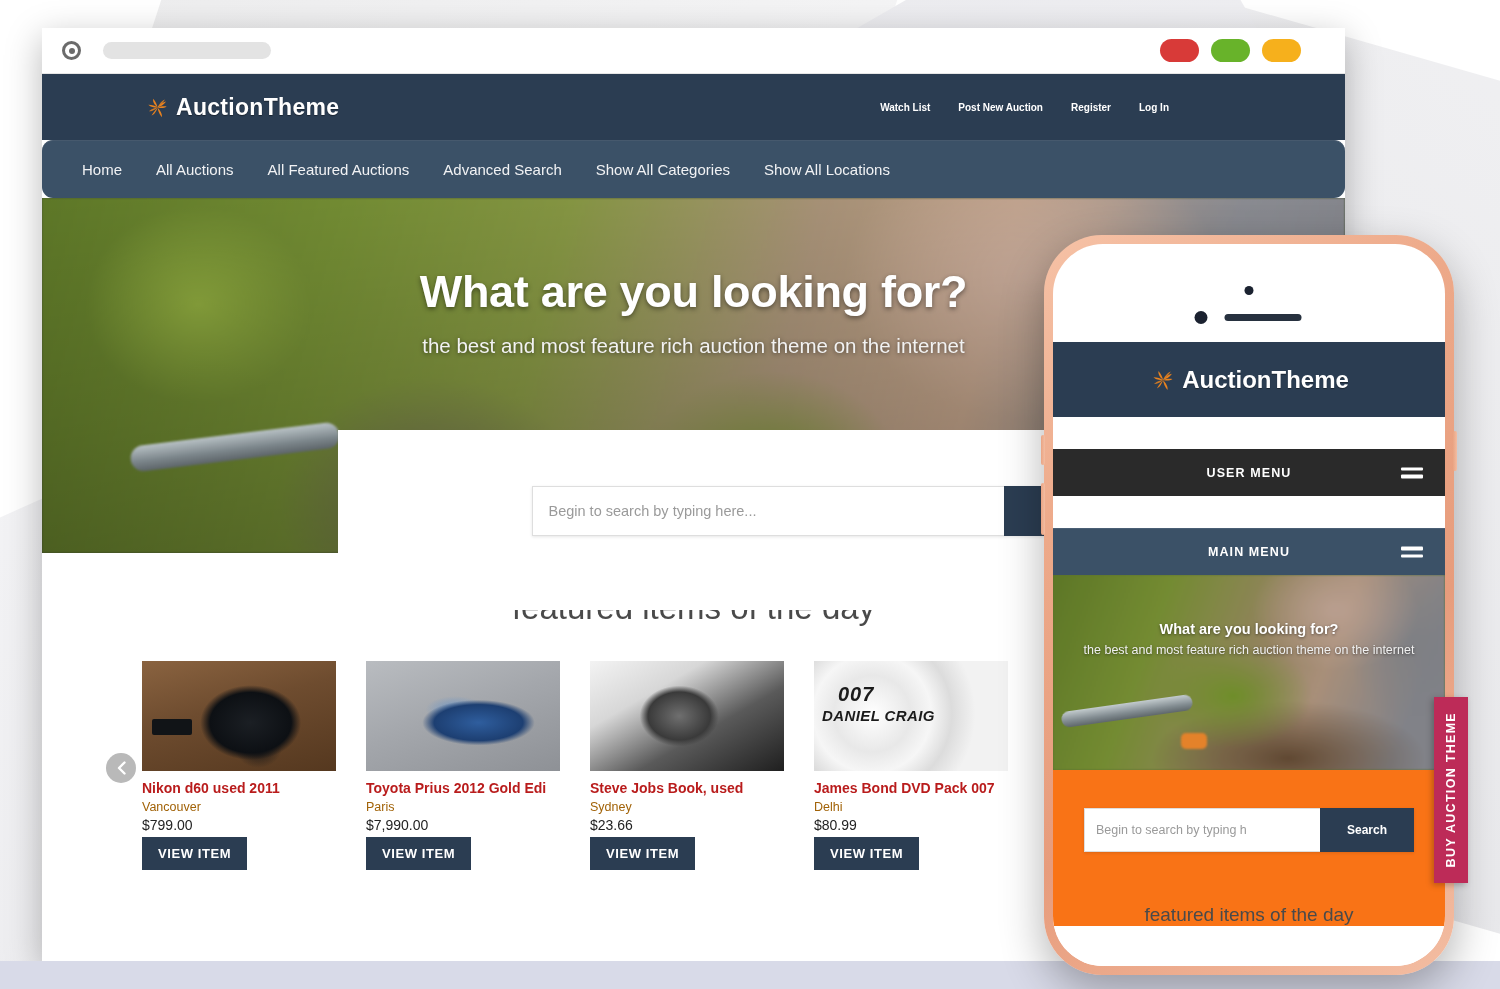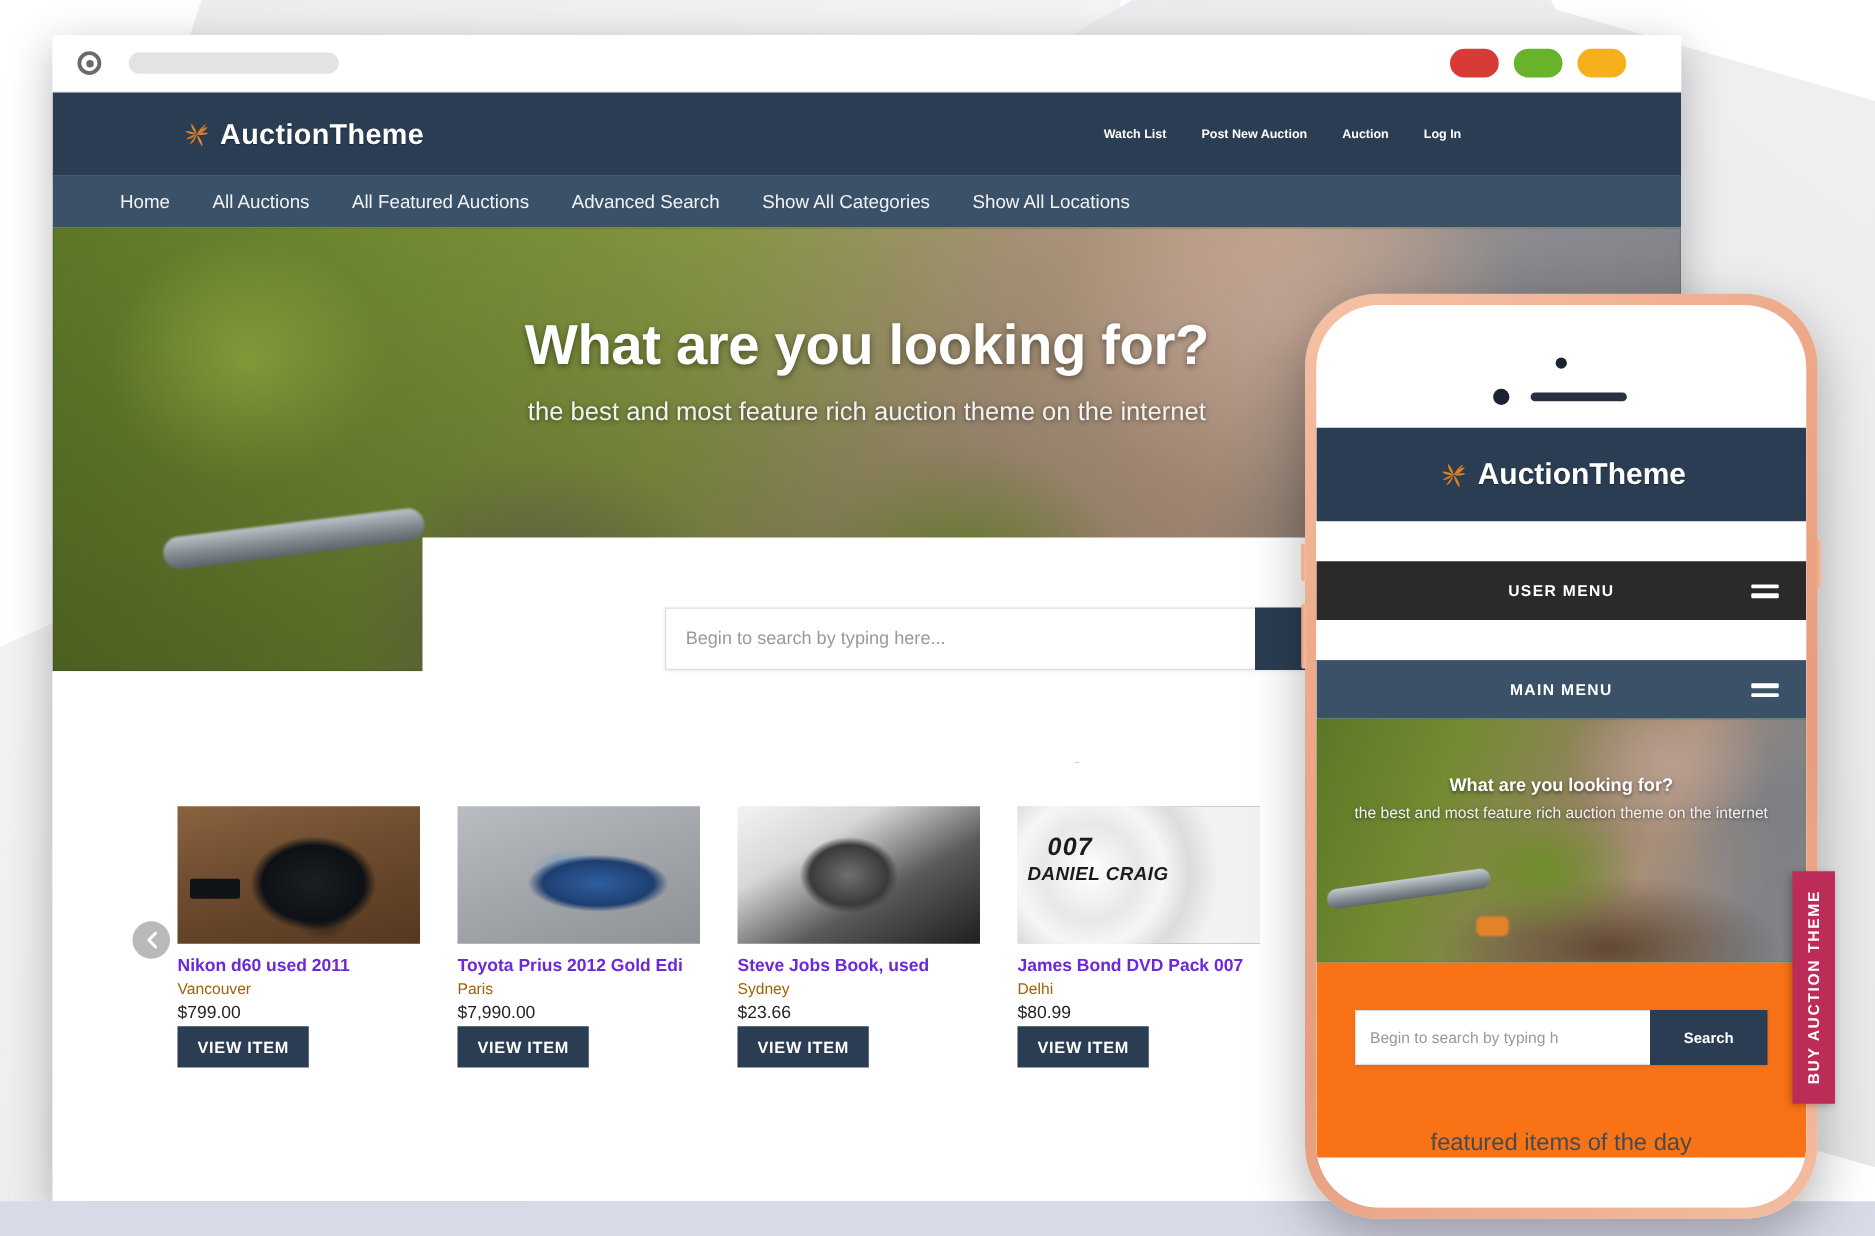--- a/index.html
+++ b/index.html
@@ -128,27 +128,28 @@
   #top-nav a {
     color: #ffffff;
     font-size: 10px;
     font-weight: 700;
     text-decoration: none;
     white-space: nowrap;
   }
 
   
   #main-nav {
-    height: 42px;
+    height: 58px;
     background: #3b5167;
     display: flex;
     align-items: center;
     gap: 34px;
-    padding-left: 54px;
+    padding-left: 40px;
     border-top: 1px solid #46596d;
+    border-radius: 11px;
   }
   #main-nav a {
     color: #f1f2f4;
     font-size: 15px;
     text-decoration: none;
     white-space: nowrap;
   }
 
   
   #hero {
@@ -305,21 +306,21 @@
   .thumb-dvd::after {
     content: "DANIEL CRAIG";
     position: absolute; left: 8px; top: 46px;
     font-size: 15px; font-weight: 700; font-style: italic;
     color: #1b1b1b; letter-spacing: 0.4px;
   }
   .card-title {
     margin-top: 9px;
     font-size: 14px;
     font-weight: 700;
-    color: #6d28d9;
+    color: #b91c1c;
     white-space: nowrap;
     overflow: hidden;
   }
   .card-loc {
     margin-top: 4px;
     font-size: 12.5px;
     color: #a16207;
   }
   .card-price {
     margin-top: 3px;
@@ -571,21 +572,21 @@
             <path d="M50 50 C50 50 30 34 34 18 C44 30 48 40 50 50 Z"></path>
             <path d="M50 50 C50 50 60 26 78 20 C68 34 58 44 50 50 Z" opacity="0.85"></path>
             <path d="M50 50 C50 50 34 66 18 64 C30 54 42 50 50 50 Z" opacity="0.85"></path>
           </g>
         </svg>
         <span class="logo-text">AuctionTheme</span>
       </div>
       <div id="top-nav">
         <a href="#">Watch List</a>
         <a href="#">Post New Auction</a>
-        <a href="#">Auction</a>
+        <a href="#">Register</a>
         <a href="#">Log In</a>
       </div>
     </div>
 
     <div id="main-nav">
       <a href="#">Home</a>
       <a href="#">All Auctions</a>
       <a href="#">All Featured Auctions</a>
       <a href="#">Advanced Search</a>
       <a href="#">Show All Categories</a>

